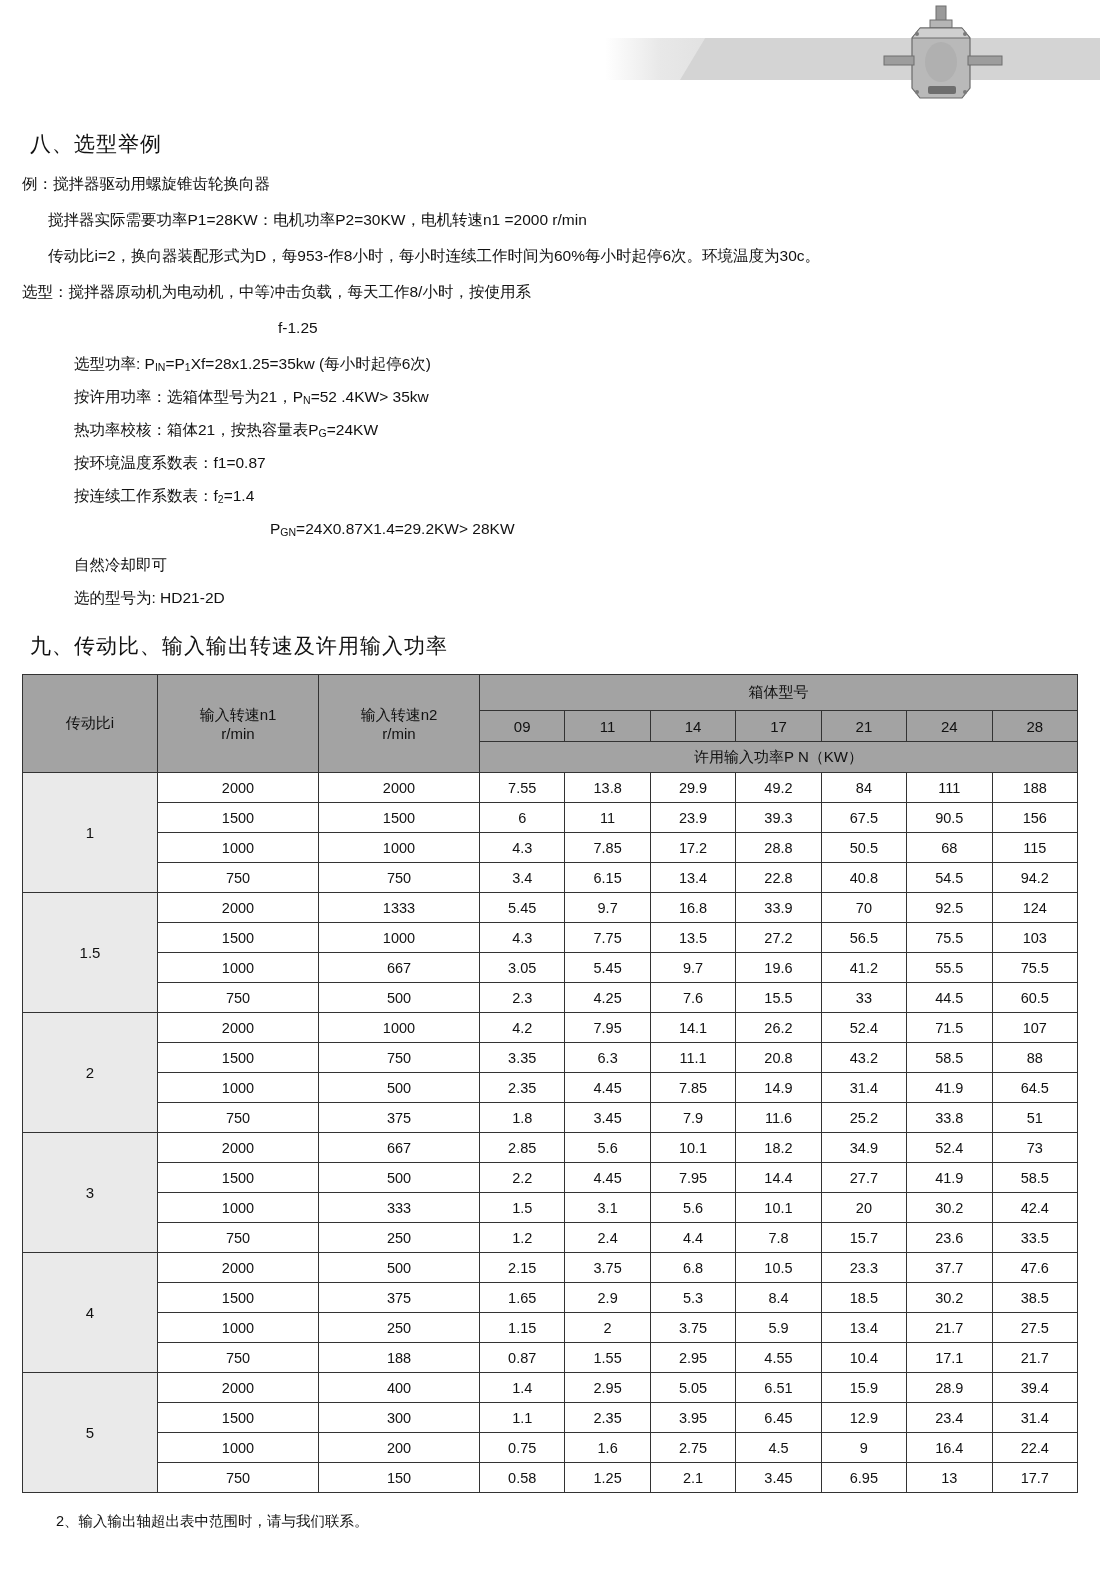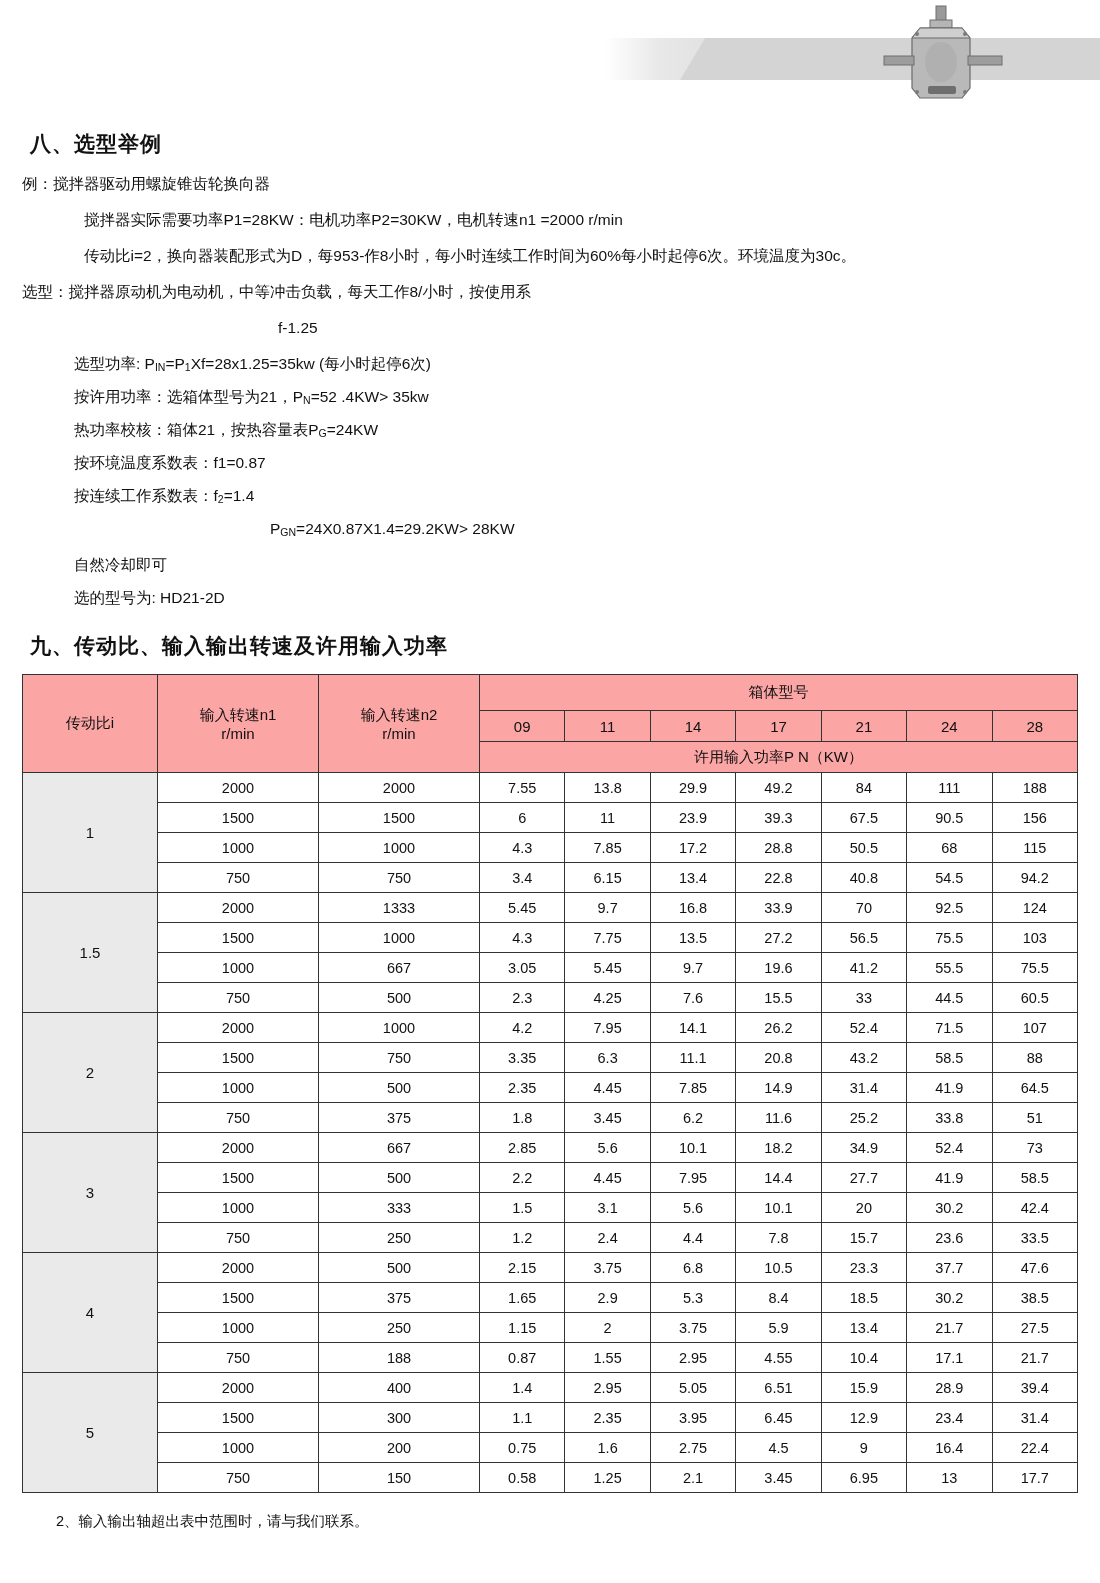--- a/index.html
+++ b/index.html
@@ -53,53 +53,53 @@
     position: absolute;
     right: 92px;
     top: 4px;
     width: 132px;
     height: 100px;
   }
 
   
   .section-title {
     font-size: 21px;
-    font-weight: bold;
+    font-weight: normal;
     color: #111;
     margin: 22px 0 14px 30px;
     letter-spacing: 1px;
   }
   .para {
     font-size: 15.5px;
     line-height: 1.55;
     margin: 0 0 12px 22px;
     color: #111;
   }
-  .para.indent1 { margin-left: 84px; }
+  .para.indent1 { margin-left: 48px; }
   .para.indent2 { margin-left: 74px; }
   .para.indent3 { margin-left: 278px; }
   .para.indent4 { margin-left: 270px; }
   .para.tight { margin-bottom: 9px; }
   sub { font-size: 10.5px; vertical-align: -2px; }
 
   
   .table-wrap { margin: 10px 22px 0 22px; }
   table.spec {
     border-collapse: collapse;
     width: 1056px;
     table-layout: fixed;
     font-size: 14.5px;
   }
   table.spec th, table.spec td {
     border: 1px solid #333;
     text-align: center;
     color: #111;
     padding: 0;
   }
-  table.spec th { font-weight: normal; background: #fca5a5; }
+  table.spec th { font-weight: normal; background: #a3a3a3; }
   .h-main { height: 35px; font-size: 15px; }
   .h-sub  { height: 30px; font-size: 15px; }
   .h-pn   { height: 30px; font-size: 15px; }
   .ratio-cell {
     background: #eaeaea;
     font-size: 15px;
   }
   td.datarow { height: 29px; background: #fff; }
   .col-ratio { width: 134px; }
   .col-n1 { width: 160px; }
@@ -310,21 +310,21 @@
           <td class="datarow">14.9</td>
           <td class="datarow">31.4</td>
           <td class="datarow">41.9</td>
           <td class="datarow">64.5</td>
         </tr>
         <tr>
           <td class="datarow">750</td>
           <td class="datarow">375</td>
           <td class="datarow">1.8</td>
           <td class="datarow">3.45</td>
-          <td class="datarow">6.2</td>
+          <td class="datarow">7.9</td>
           <td class="datarow">11.6</td>
           <td class="datarow">25.2</td>
           <td class="datarow">33.8</td>
           <td class="datarow">51</td>
         </tr>
         <tr>
           <td class="ratio-cell" rowspan="4">3</td>
           <td class="datarow">2000</td>
           <td class="datarow">667</td>
           <td class="datarow">2.85</td>

